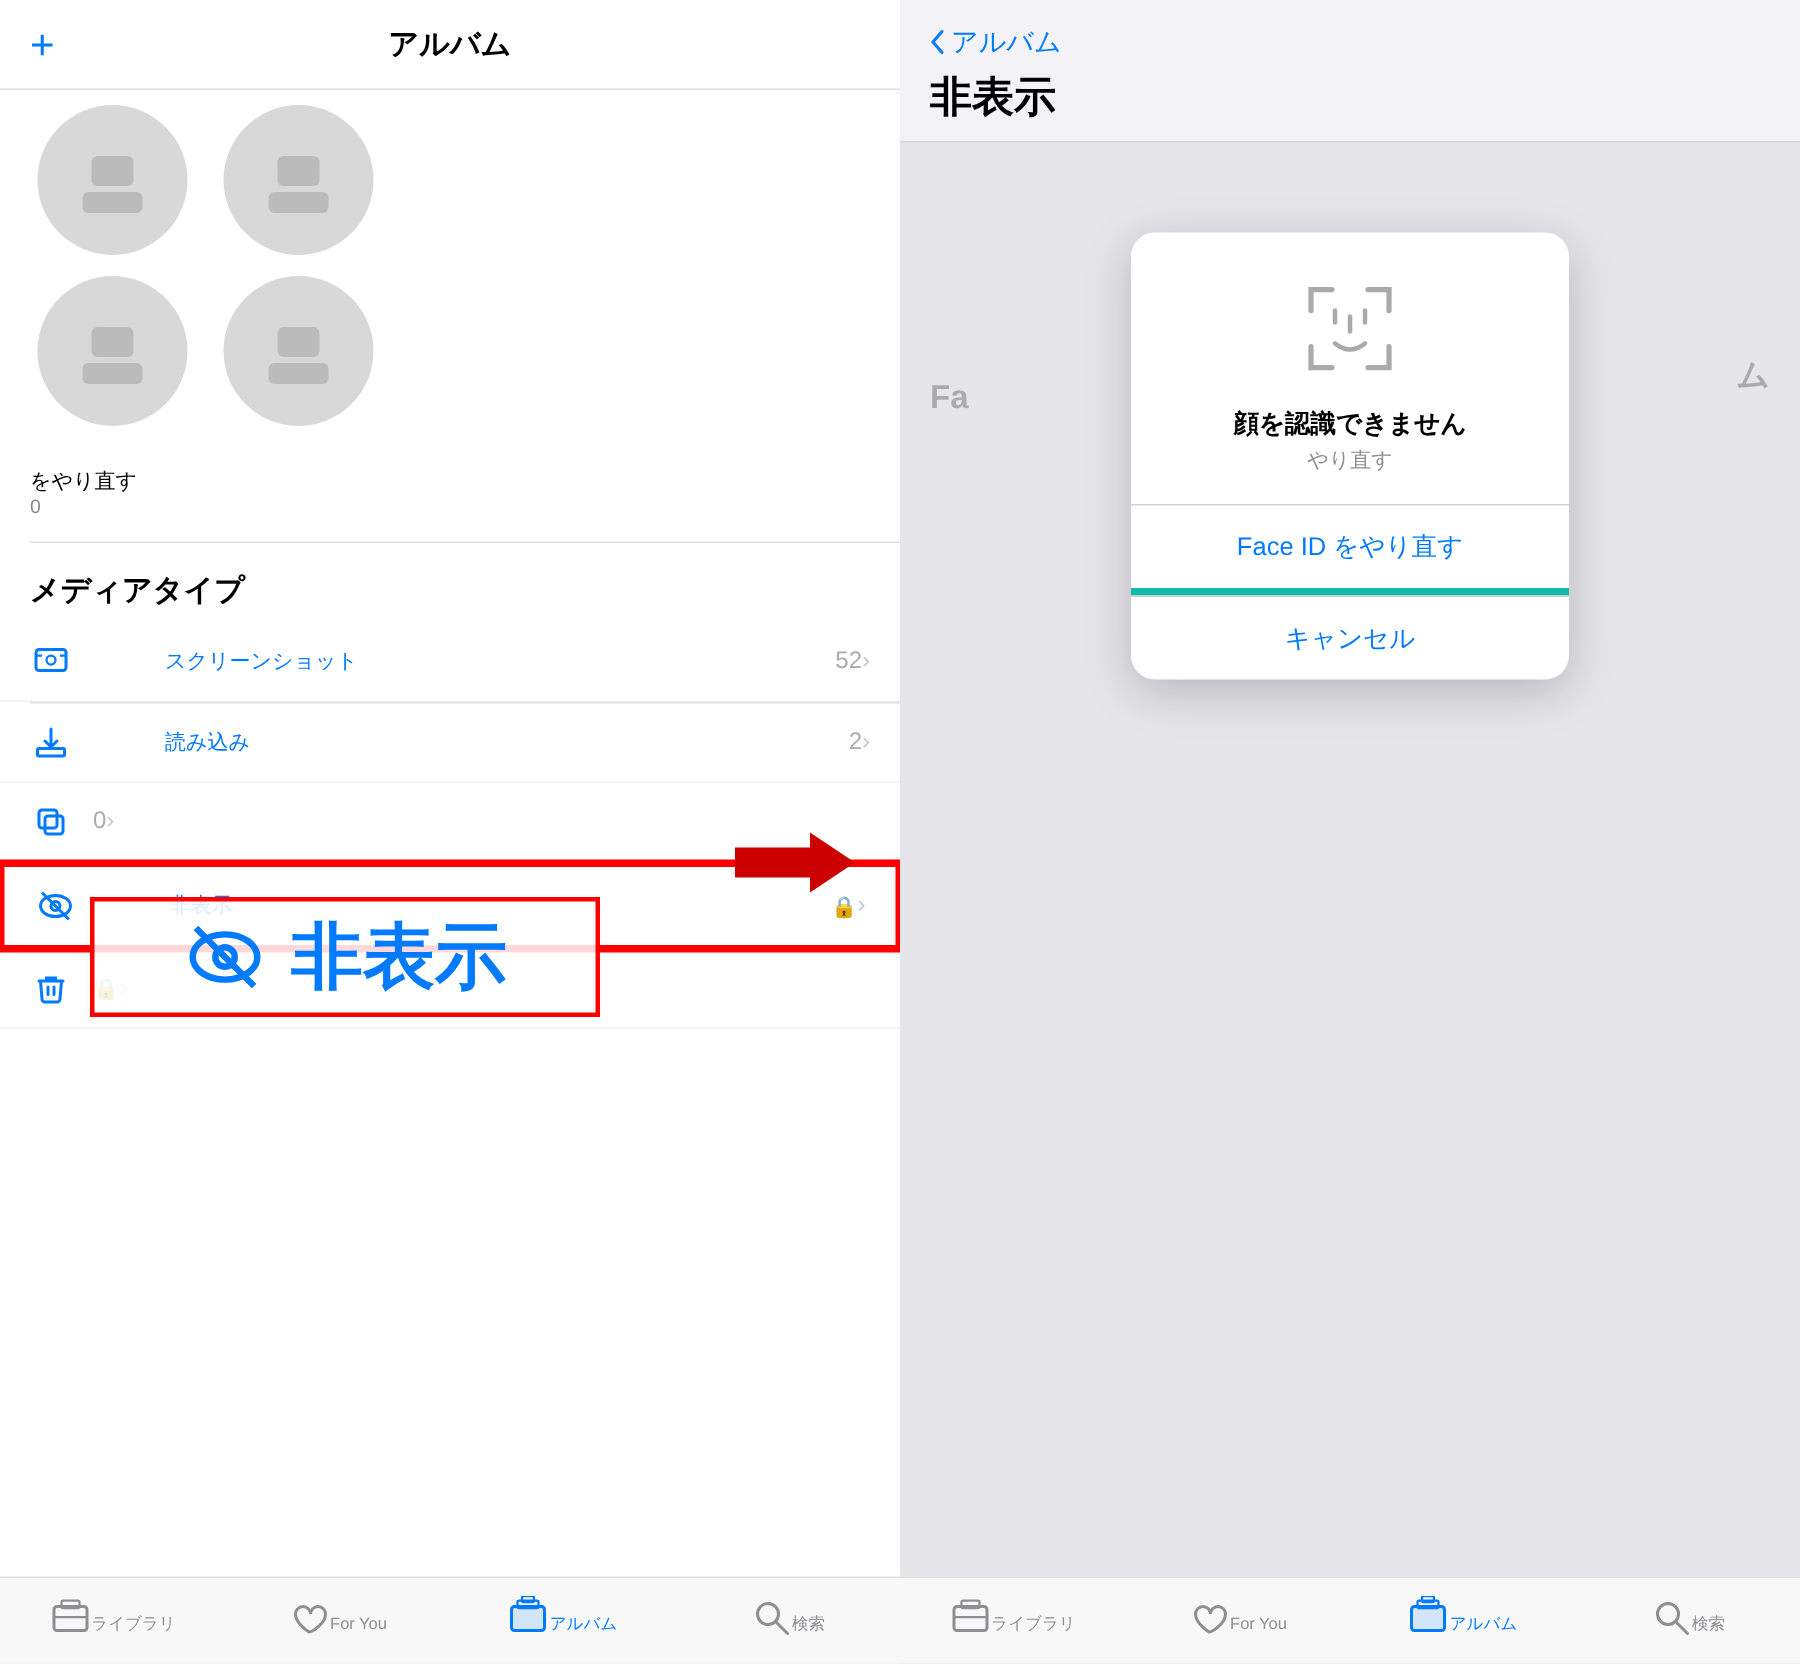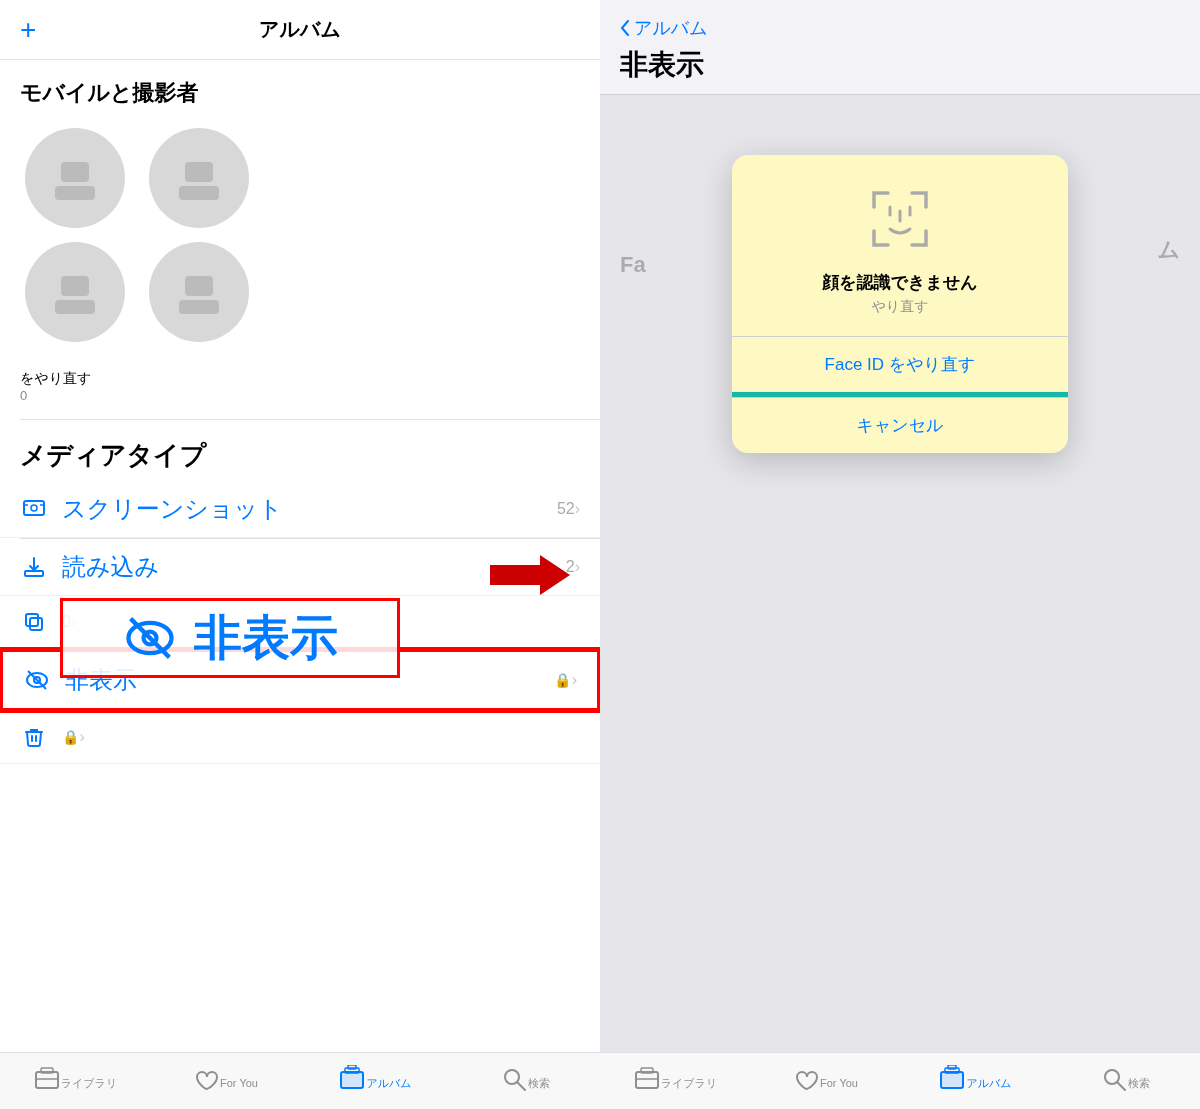--- a/index.html
+++ b/index.html
@@ -106,21 +106,21 @@
       color: #888;
     }
 
     .section-divider {
       height: 1px;
       background: #e0e0e0;
       margin: 0 0 0 20px;
     }
 
     .list-section-header {
-      font-size: 26px;
+      font-size: 20px;
       font-weight: 700;
       color: #000;
       padding: 18px 20px 8px;
     }
 
     .list-item {
       display: flex;
       align-items: center;
       padding: 12px 20px;
       border-bottom: 1px solid #f0f0f0;
@@ -134,22 +134,23 @@
       margin-right: 14px;
       display: flex;
       align-items: center;
       justify-content: center;
       color: #007aff;
       font-size: 22px;
     }
 
     .list-item-label {
       flex: 1;
-      font-size: 24px;
-      color: #007aff;
+      font-size: 14px;
+      color: #007aff;
+      margin-left: 48px;
     }
 
     .list-item-count {
       color: #aaa;
       font-size: 16px;
     }
 
     .list-item-chevron {
       color: #c7c7cc;
       font-size: 16px;
@@ -273,23 +274,23 @@
       position: absolute;
       top: 140px;
       right: 20px;
       font-size: 22px;
       font-weight: 600;
       color: rgba(0,0,0,0.25);
     }
 
     
     .dialog {
-      background: #fef9c3;
+      background: #ffffff;
       border-radius: 16px;
-      width: 336px;
+      width: 292px;
       box-shadow: 0 8px 32px rgba(0,0,0,0.2);
       overflow: hidden;
       position: relative;
       z-index: 10;
     }
 
     .dialog-top {
       padding: 28px 24px 20px;
       display: flex;
       flex-direction: column;
@@ -360,21 +361,20 @@
 <body>
 
 <div class="left-panel">
   <div class="left-header">
     <span class="plus-btn">+</span>
     <span class="title">アルバム</span>
   </div>
 
   <div class="left-content">
 
-    <div class="section-header">モバイルと撮影者</div>
 
     <div class="people-grid">
       <div class="people-item">
         <div class="people-circle">
           <svg viewBox="0 0 44 44">
             <rect x="8" y="6" width="28" height="20" rx="4" fill="#bbb"></rect>
             <rect x="2" y="30" width="40" height="14" rx="4" fill="#bbb"></rect>
           </svg>
         </div>
       </div>

